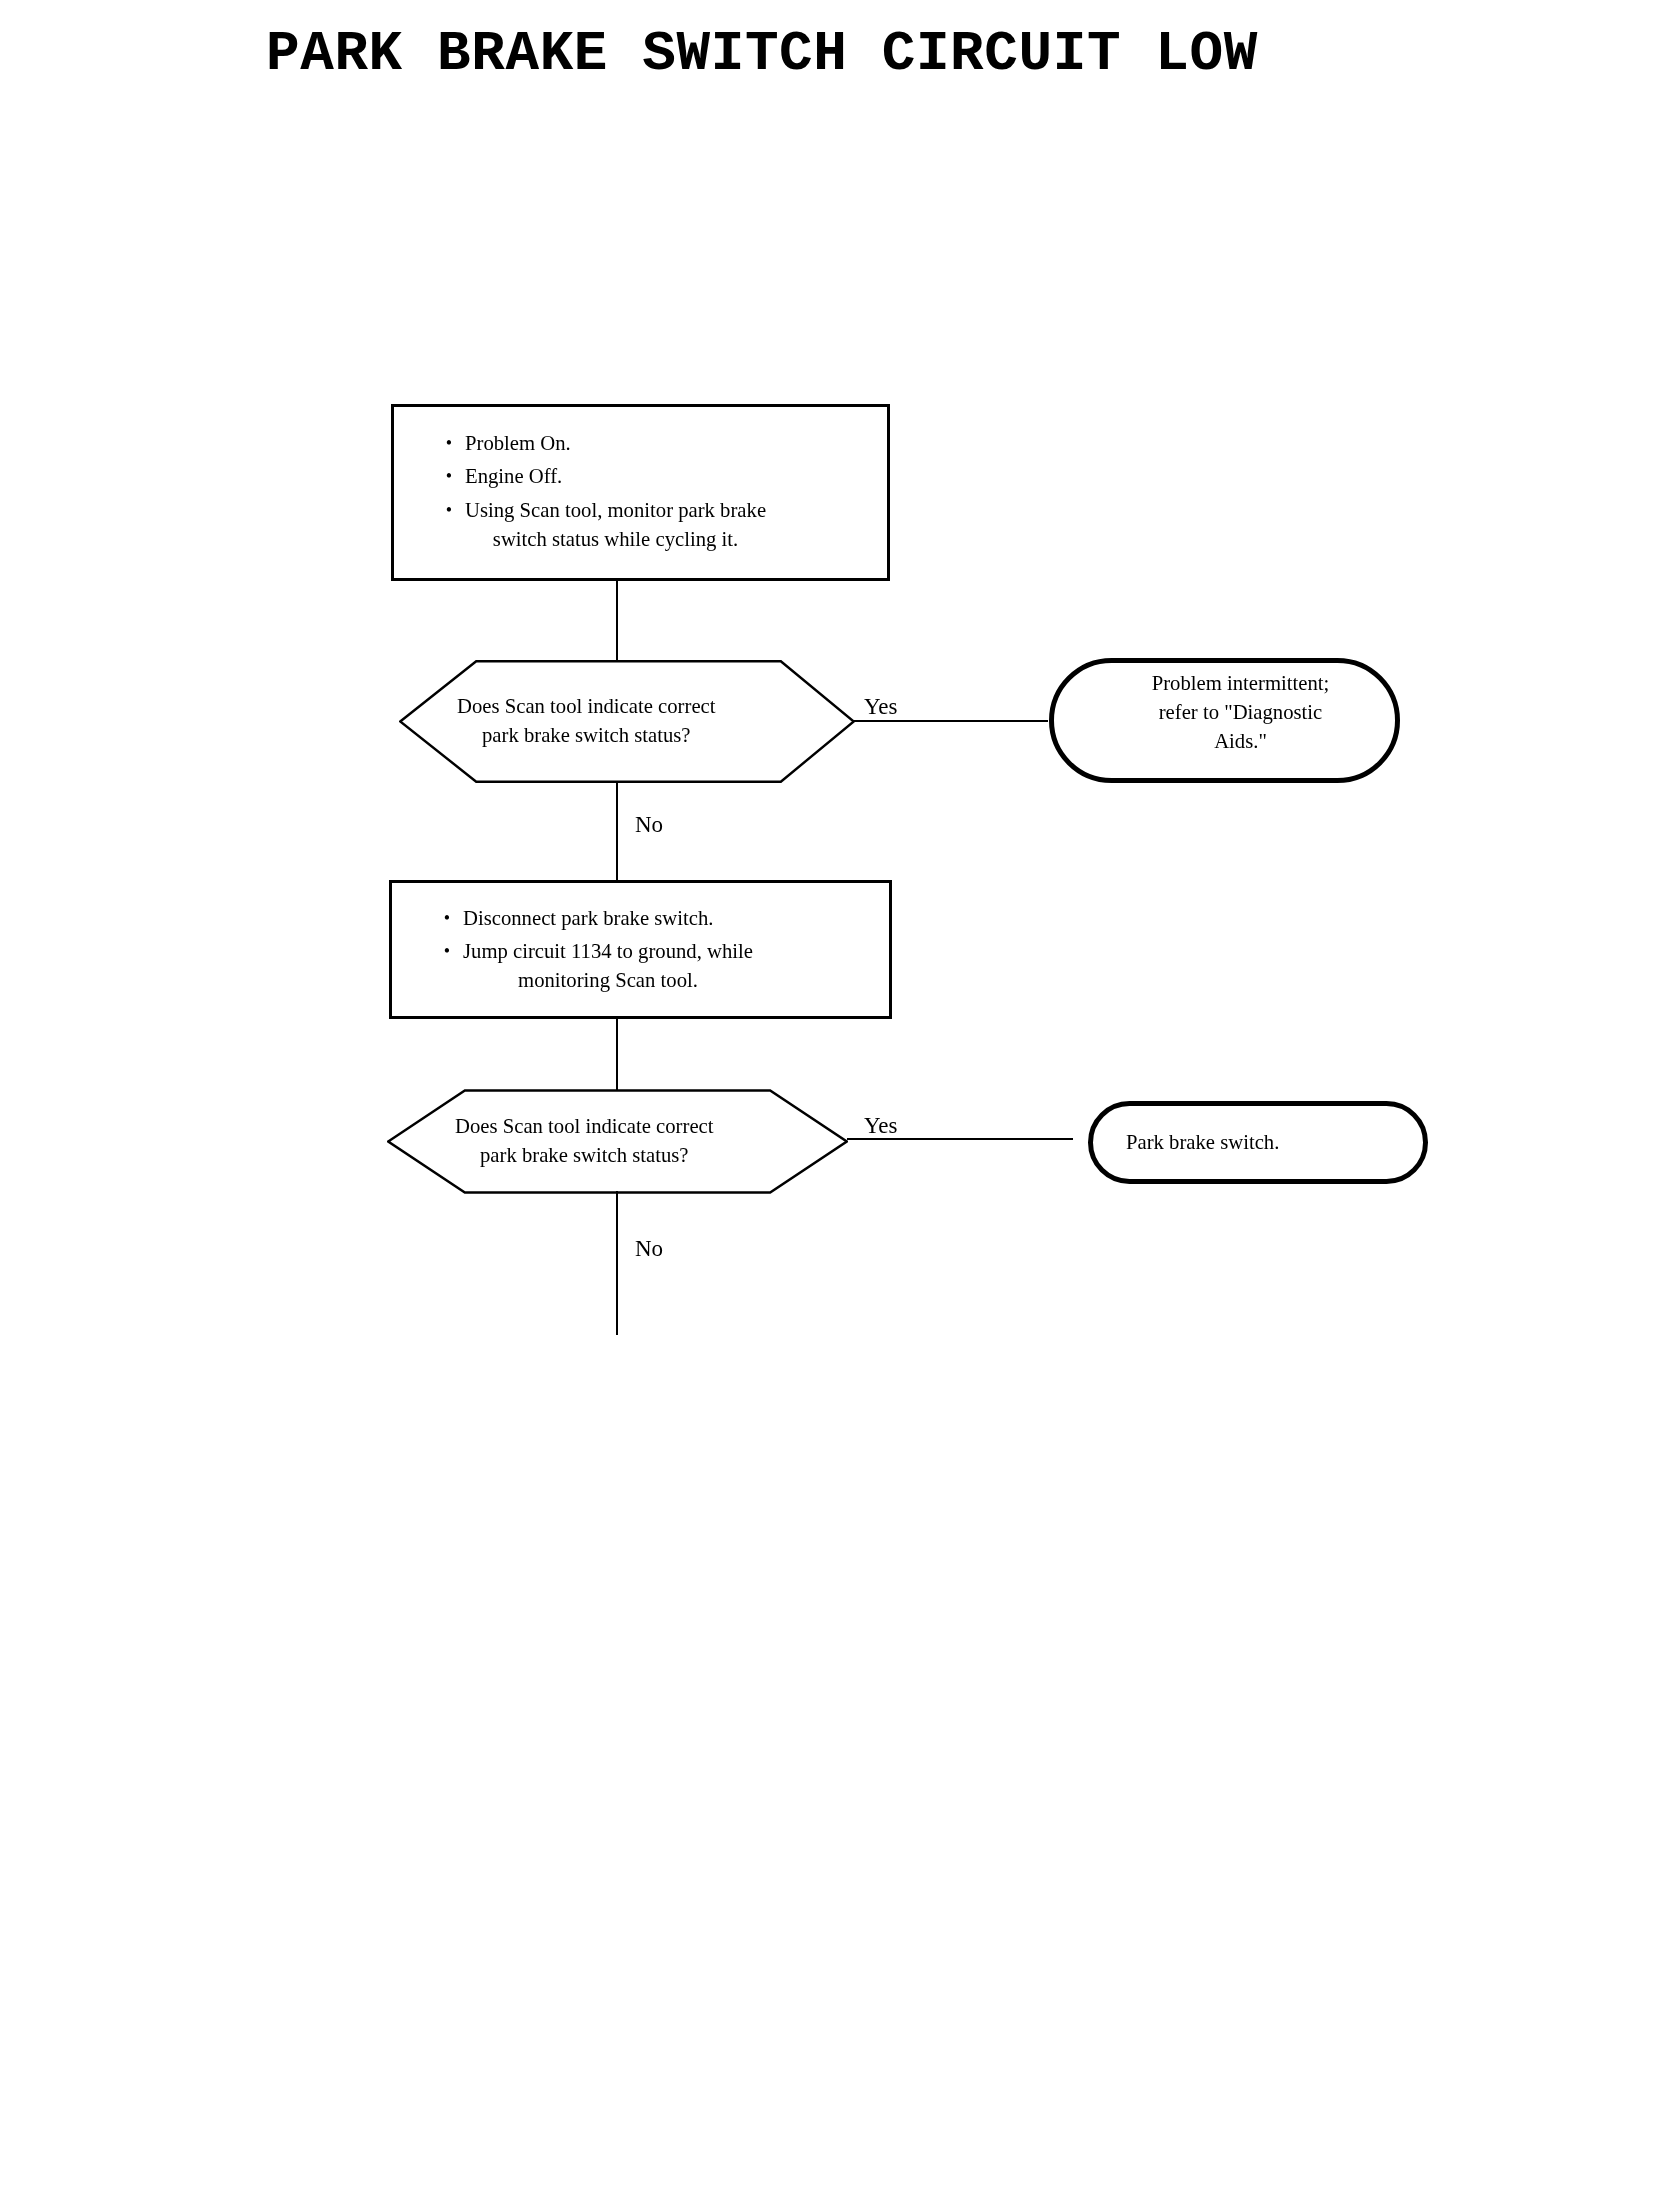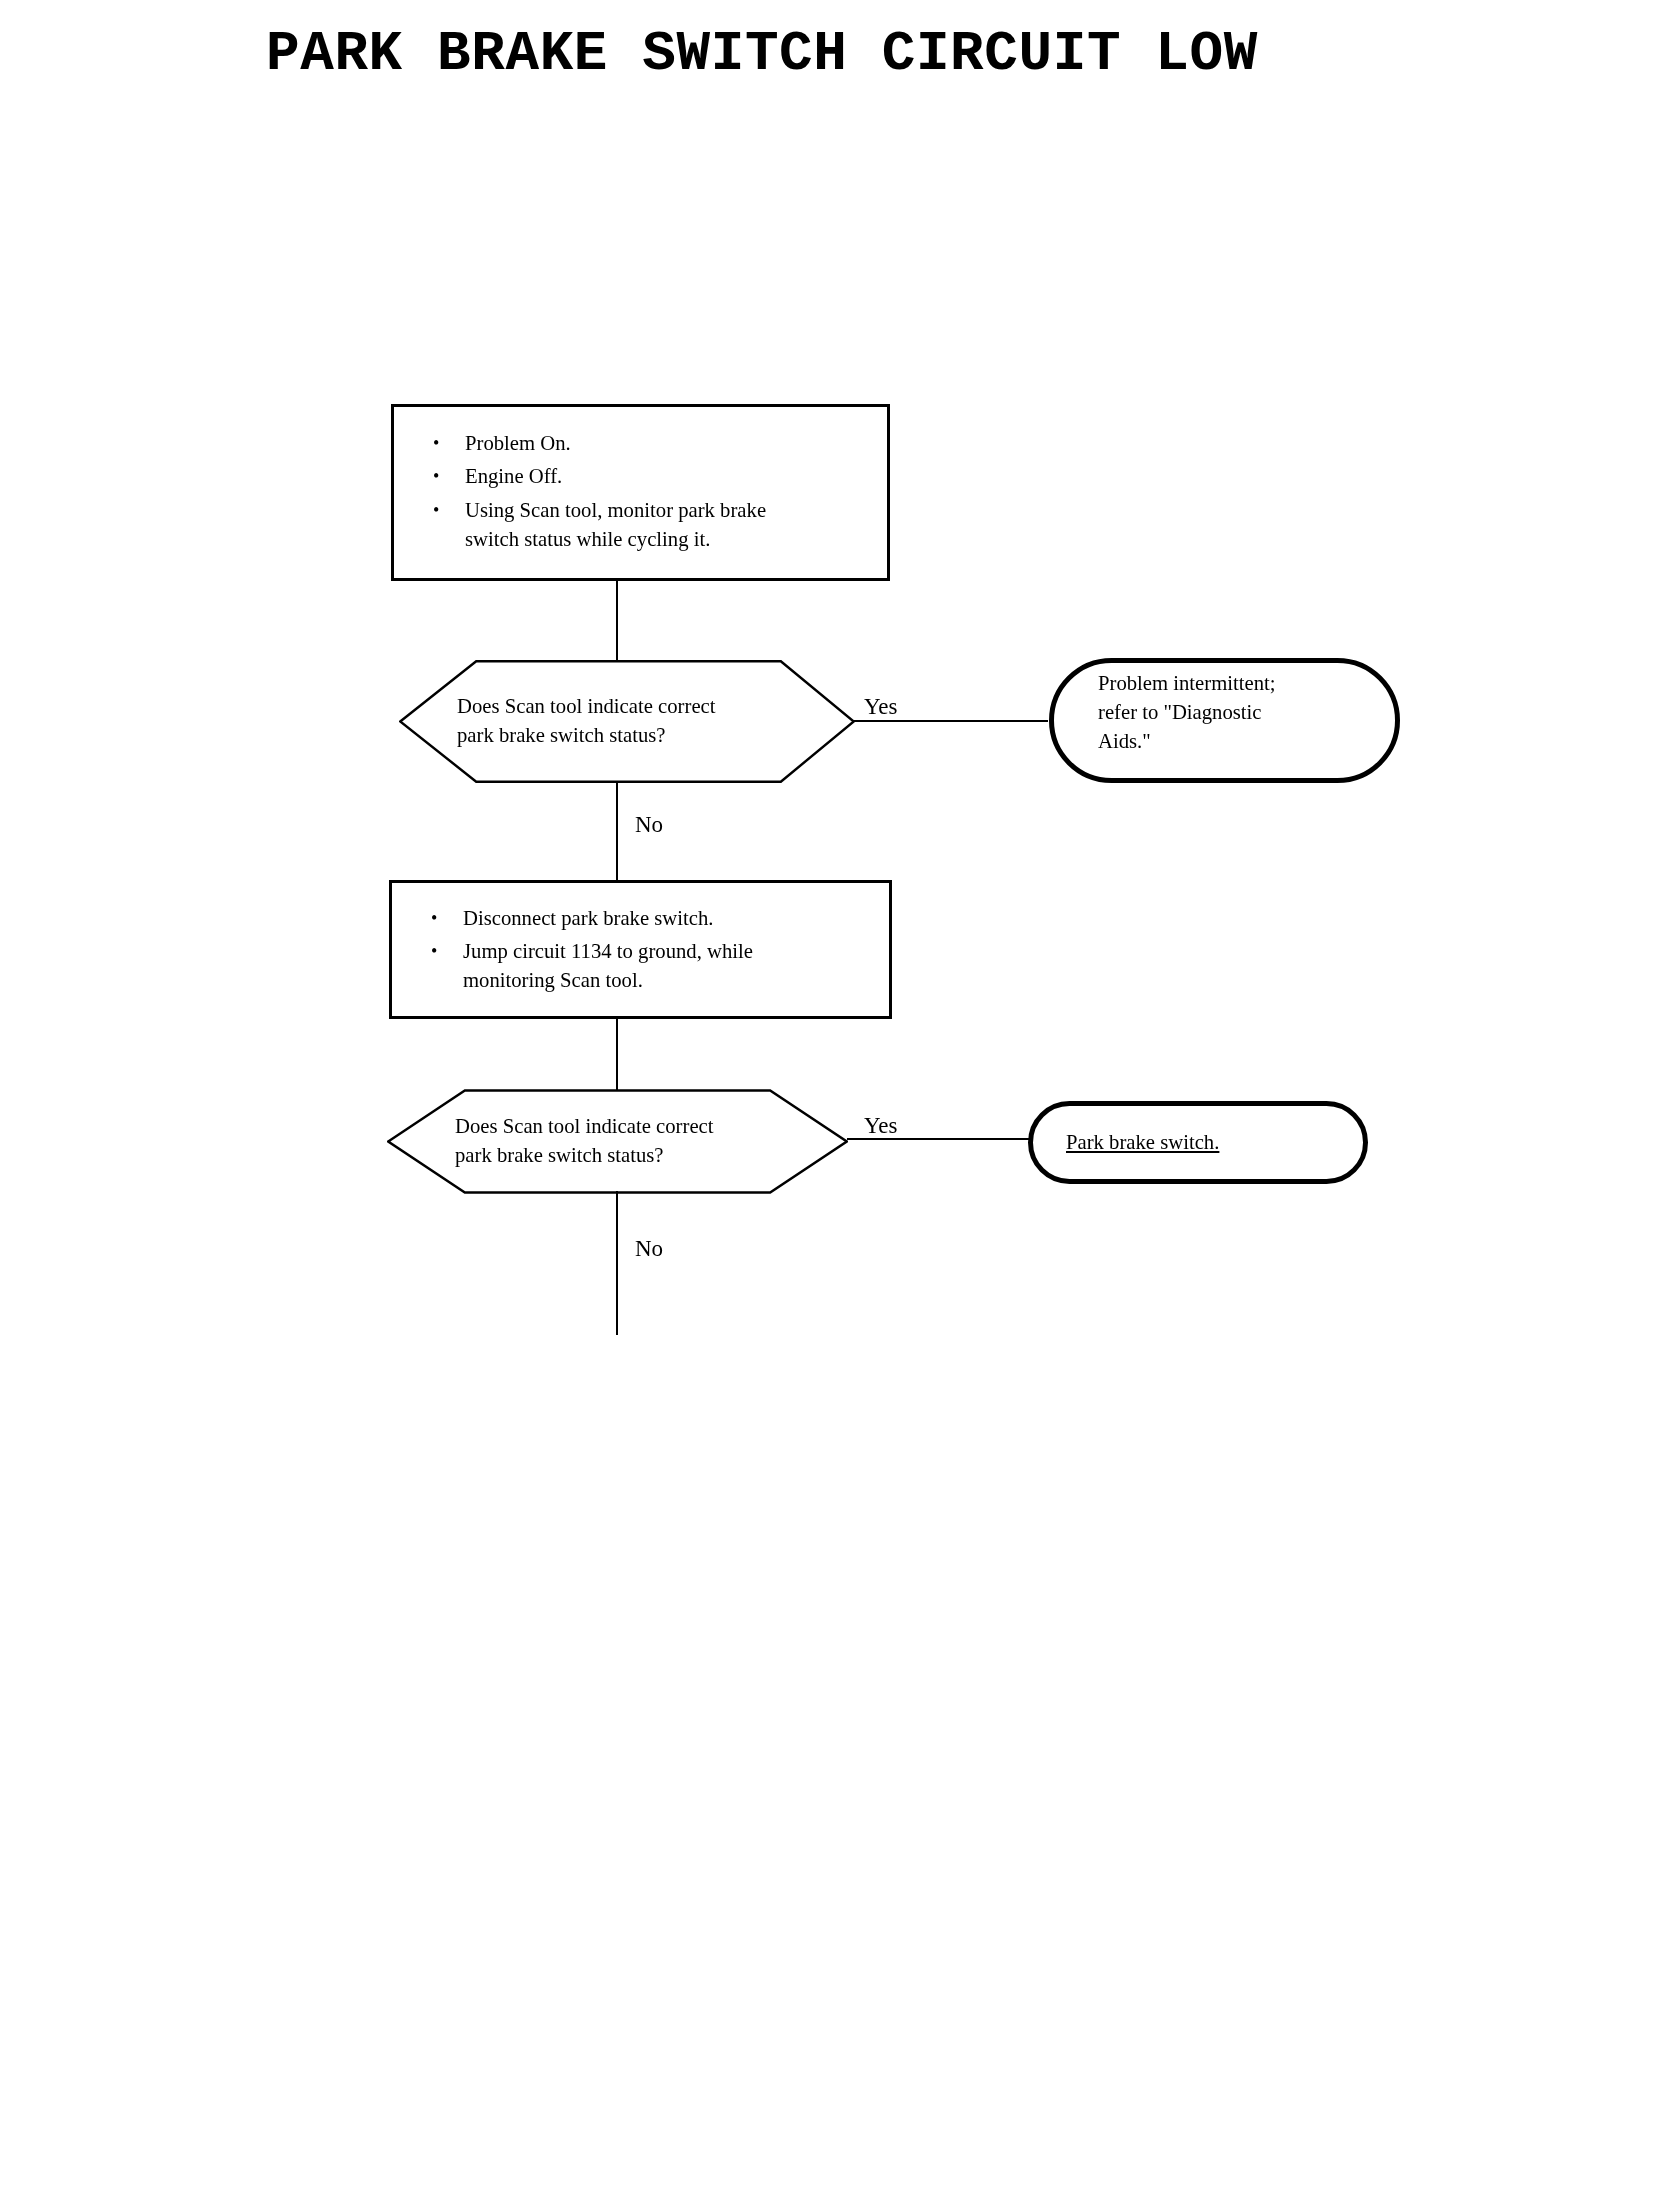--- a/index.html
+++ b/index.html
@@ -1,18 +1,18 @@
 <!DOCTYPE html>
 <html style="font-size:9.7px"><head>
 <meta charset="utf-8">
 <style>
   html, body { margin:0; padding:0; background:#ffffff; }
   #page {
     position:relative; width:1676px; height:1763px; background:#ffffff;
-    font-family:"Liberation Serif", serif; color:#000000; overflow:hidden;
+    font-family:"Liberation Serif", serif; color:#000000; overflow:hidden;text-align:center;
   }
   .title {
     position:absolute; left:266px; top:24px;
     font-family:"Liberation Mono", monospace; font-weight:bold;
     font-size:56px; line-height:61px; white-space:nowrap; letter-spacing:0.6px;
   }
   .proc {
     position:absolute; border:3px solid #000; background:#fff; box-sizing:border-box;
     font-size:20.7px; line-height:29px;
   }
@@ -33,21 +33,21 @@
   #hex1 .hex-text { left:58px; top:32px; }
   #hex2 { left:387px; top:1089px; width:461px; height:105px; }
   #hex2 .hex-text { left:68px; top:23px; }
   .terminal {
     position:absolute; background:#fff; box-sizing:border-box;
     border:5.5px solid #000; border-radius:607px;
     font-size:20.7px; line-height:29px;
   }
   .terminal .term-text { white-space:pre-line; }
   #term-aids { left:1049px; top:658px; width:351px; height:125px; padding:6px 12px 0 44px; }
-  #term-park { left:1028px; top:1101px; width:340px; height:83px; display:flex; align-items:center; padding-left:33px;text-decoration:underline; }
+  #term-park { left:1088px; top:1101px; width:340px; height:83px; display:flex; align-items:center; padding-left:33px; }
   #term-circuit { left:465px; top:1334px; width:340px; height:98px; border-width:6px; padding:18px 12px 0 47px; }
   .connector { position:absolute; background:#000; }
   #conn-a { left:616px; top:580px;  width:2.4px; height:80px; }
   #conn-c { left:616px; top:781px; width:2.4px; height:100px; }
   #conn-d { left:616px; top:1017px; width:2.4px; height:74px; }
   #conn-f { left:616px; top:1191px; width:2.4px; height:144px; }
   #conn-yes1 { left:853px; top:720px; width:195px; height:2.4px; }
   #conn-yes2 { left:847px; top:1138px; width:226px; height:2.4px; }
   .branch-label { position:absolute; font-size:23px; line-height:27px; }
   #yes1 { left:864px; top:693px; }

